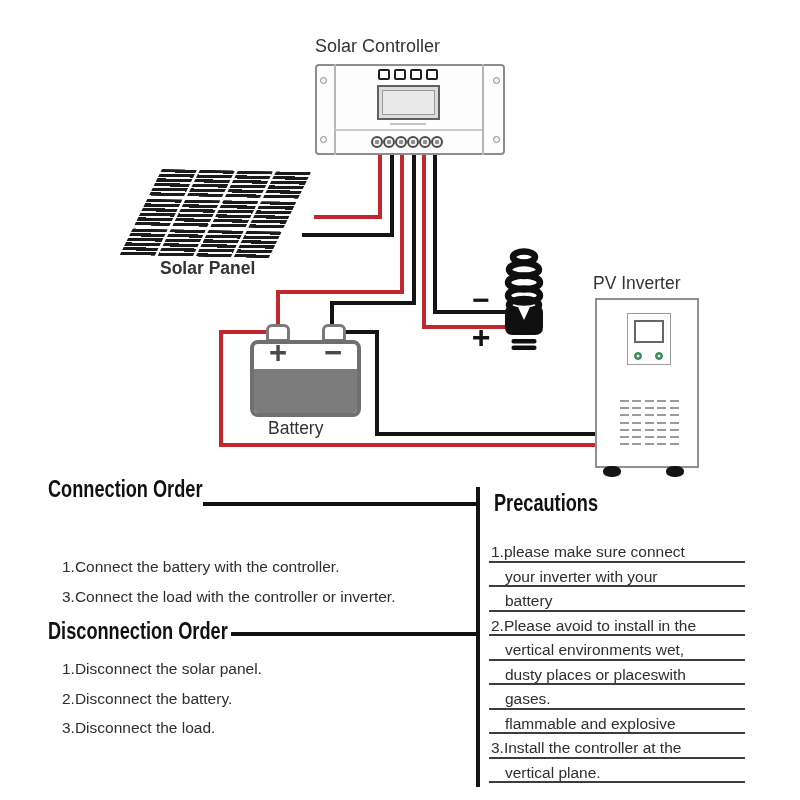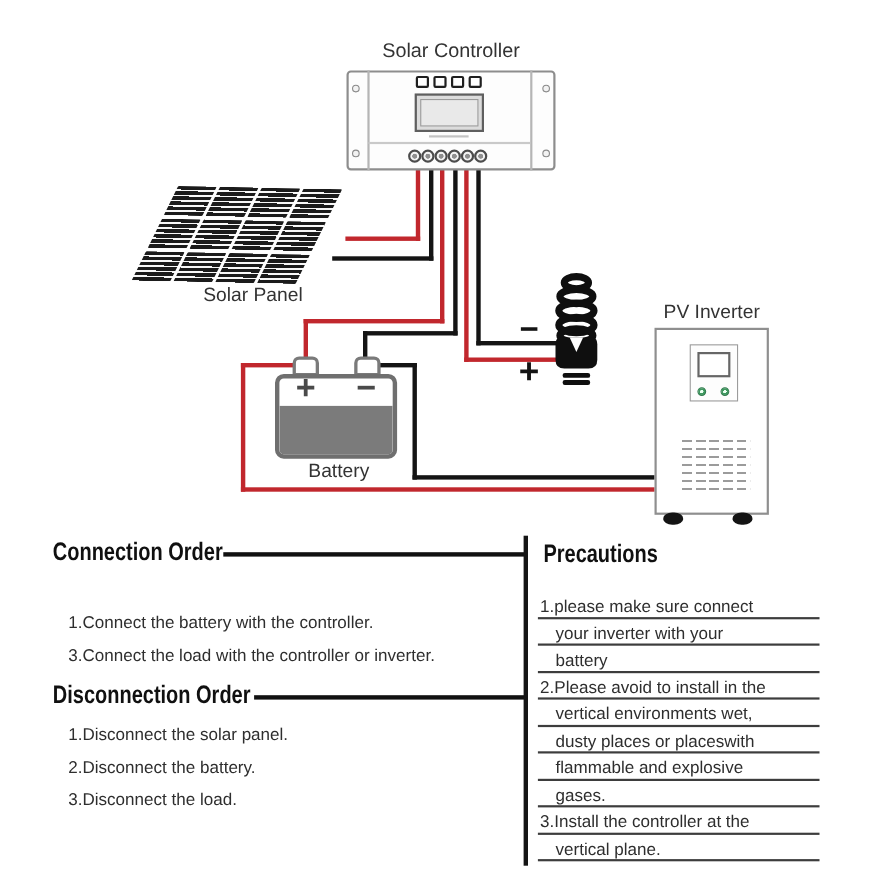--- a/index.html
+++ b/index.html
@@ -44,21 +44,21 @@
             background:#fdfdfd;box-sizing:border-box;}
   .inv-screen{position:absolute;left:6px;top:6px;width:30px;height:23px;border:2px solid #666;
               background:#fff;box-sizing:border-box;}
   .inv-btn{position:absolute;top:38px;width:8px;height:8px;border-radius:50%;
            background:radial-gradient(circle,#eafff0 0 1.5px,#3f9960 1.6px);border:1px solid #2f7a4c;box-sizing:border-box;}
   .inv-vents{position:absolute;left:23px;top:100px;width:62px;height:50px;
              background-image:repeating-linear-gradient(90deg,transparent 0 9px,#fff 9px 12.4px),
                               repeating-linear-gradient(180deg,#9b9b9b 0 2px,transparent 2px 7.2px);}
   .foot{position:absolute;top:466px;width:18px;height:11px;background:#141414;border-radius:45%;}
   
-  .dev-label{position:absolute;font-size:17.5px;color:#333;text-align:center;}
+  .dev-label{position:absolute;font-size:17.5px;color:#333;}
   .cond{display:inline-block;font-weight:bold;font-size:23px;color:#101010;
         transform:scaleX(0.79);transform-origin:0 70%;white-space:nowrap;letter-spacing:0;}
   .hrule{position:absolute;height:3.5px;background:#111;}
   .items{position:absolute;left:62px;font-size:15.5px;color:#2e2e2e;}
   .items div{line-height:29.5px;white-space:nowrap;}
   .divider{position:absolute;left:476px;top:487px;width:3.5px;height:300px;background:#141414;}
   .prec{position:absolute;left:489px;top:538px;width:256px;font-size:15.5px;color:#2e2e2e;}
   .prec div{height:24.5px;line-height:20px;padding-top:4px;border-bottom:2px solid #3d3d3d;
             box-sizing:border-box;white-space:nowrap;padding-left:2px;}
   .prec div.cont{padding-left:16px;}
@@ -128,21 +128,21 @@
     <div class="cell"></div>
     <div class="cell"></div>
     <div class="cell"></div>
     <div class="cell"></div>
     <div class="cell"></div>
     <div class="cell"></div>
     <div class="cell"></div>
     <div class="cell"></div>
     <div class="cell"></div>
   </div>
-  <div class="dev-label" style="left:160px;top:258px;width:140px;">Solar Panel</div>
+  <div class="dev-label" style="left:160px;top:258px;width:140px;font-weight:bold;">Solar Panel</div>
 
   <div class="bat-term" style="left:266px;"></div>
   <div class="bat-term" style="left:322px;"></div>
   <div class="bat-body">
     <div class="bat-gray"></div>
   </div>
   <div class="sign" style="left:266px;top:341px;width:24px;height:24px;font-size:31px;">+</div>
   <div class="sign" style="left:321px;top:341px;width:24px;height:24px;font-size:31px;">−</div>
   <div class="dev-label" style="left:268px;top:418px;width:80px;">Battery</div>
 
@@ -167,21 +167,21 @@
     <div class="inv-disp">
       <div class="inv-screen"></div>
       <div class="inv-btn" style="left:6px;"></div>
       <div class="inv-btn" style="left:27px;"></div>
     </div>
     <div class="inv-vents"></div>
   </div>
   <div class="foot" style="left:603px;"></div>
   <div class="foot" style="left:666px;"></div>
 
-  <div class="abs" style="left:48px;top:488px;">
+  <div class="abs" style="left:48px;top:476px;">
     <span class="cond">Connection Order</span>
   </div>
   <div class="hrule" style="left:203px;top:502px;width:275px;"></div>
   <div class="items" style="top:522px;margin-top:30px;">
     <div>1.Connect the battery with the controller.</div>
     <div>3.Connect the load with the controller or inverter.</div>
   </div>
 
   <div class="abs" style="left:48px;top:618px;">
     <span class="cond">Disconnection Order</span>
@@ -198,19 +198,19 @@
   <div class="abs" style="left:494px;top:490px;text-align:center;">
     <span class="cond">Precautions</span>
   </div>
   <div class="prec">
     <div>1.please make sure connect</div>
     <div class="cont">your inverter with your</div>
     <div class="cont">battery</div>
     <div>2.Please avoid to install in the</div>
     <div class="cont">vertical environments wet,</div>
     <div class="cont">dusty places or placeswith</div>
+    <div class="cont">gases.</div>
     <div class="cont">flammable and explosive</div>
-    <div class="cont">gases.</div>
     <div>3.Install the controller at the</div>
     <div class="cont">vertical plane.</div>
   </div>
 
 </div>
 
 </body></html>

